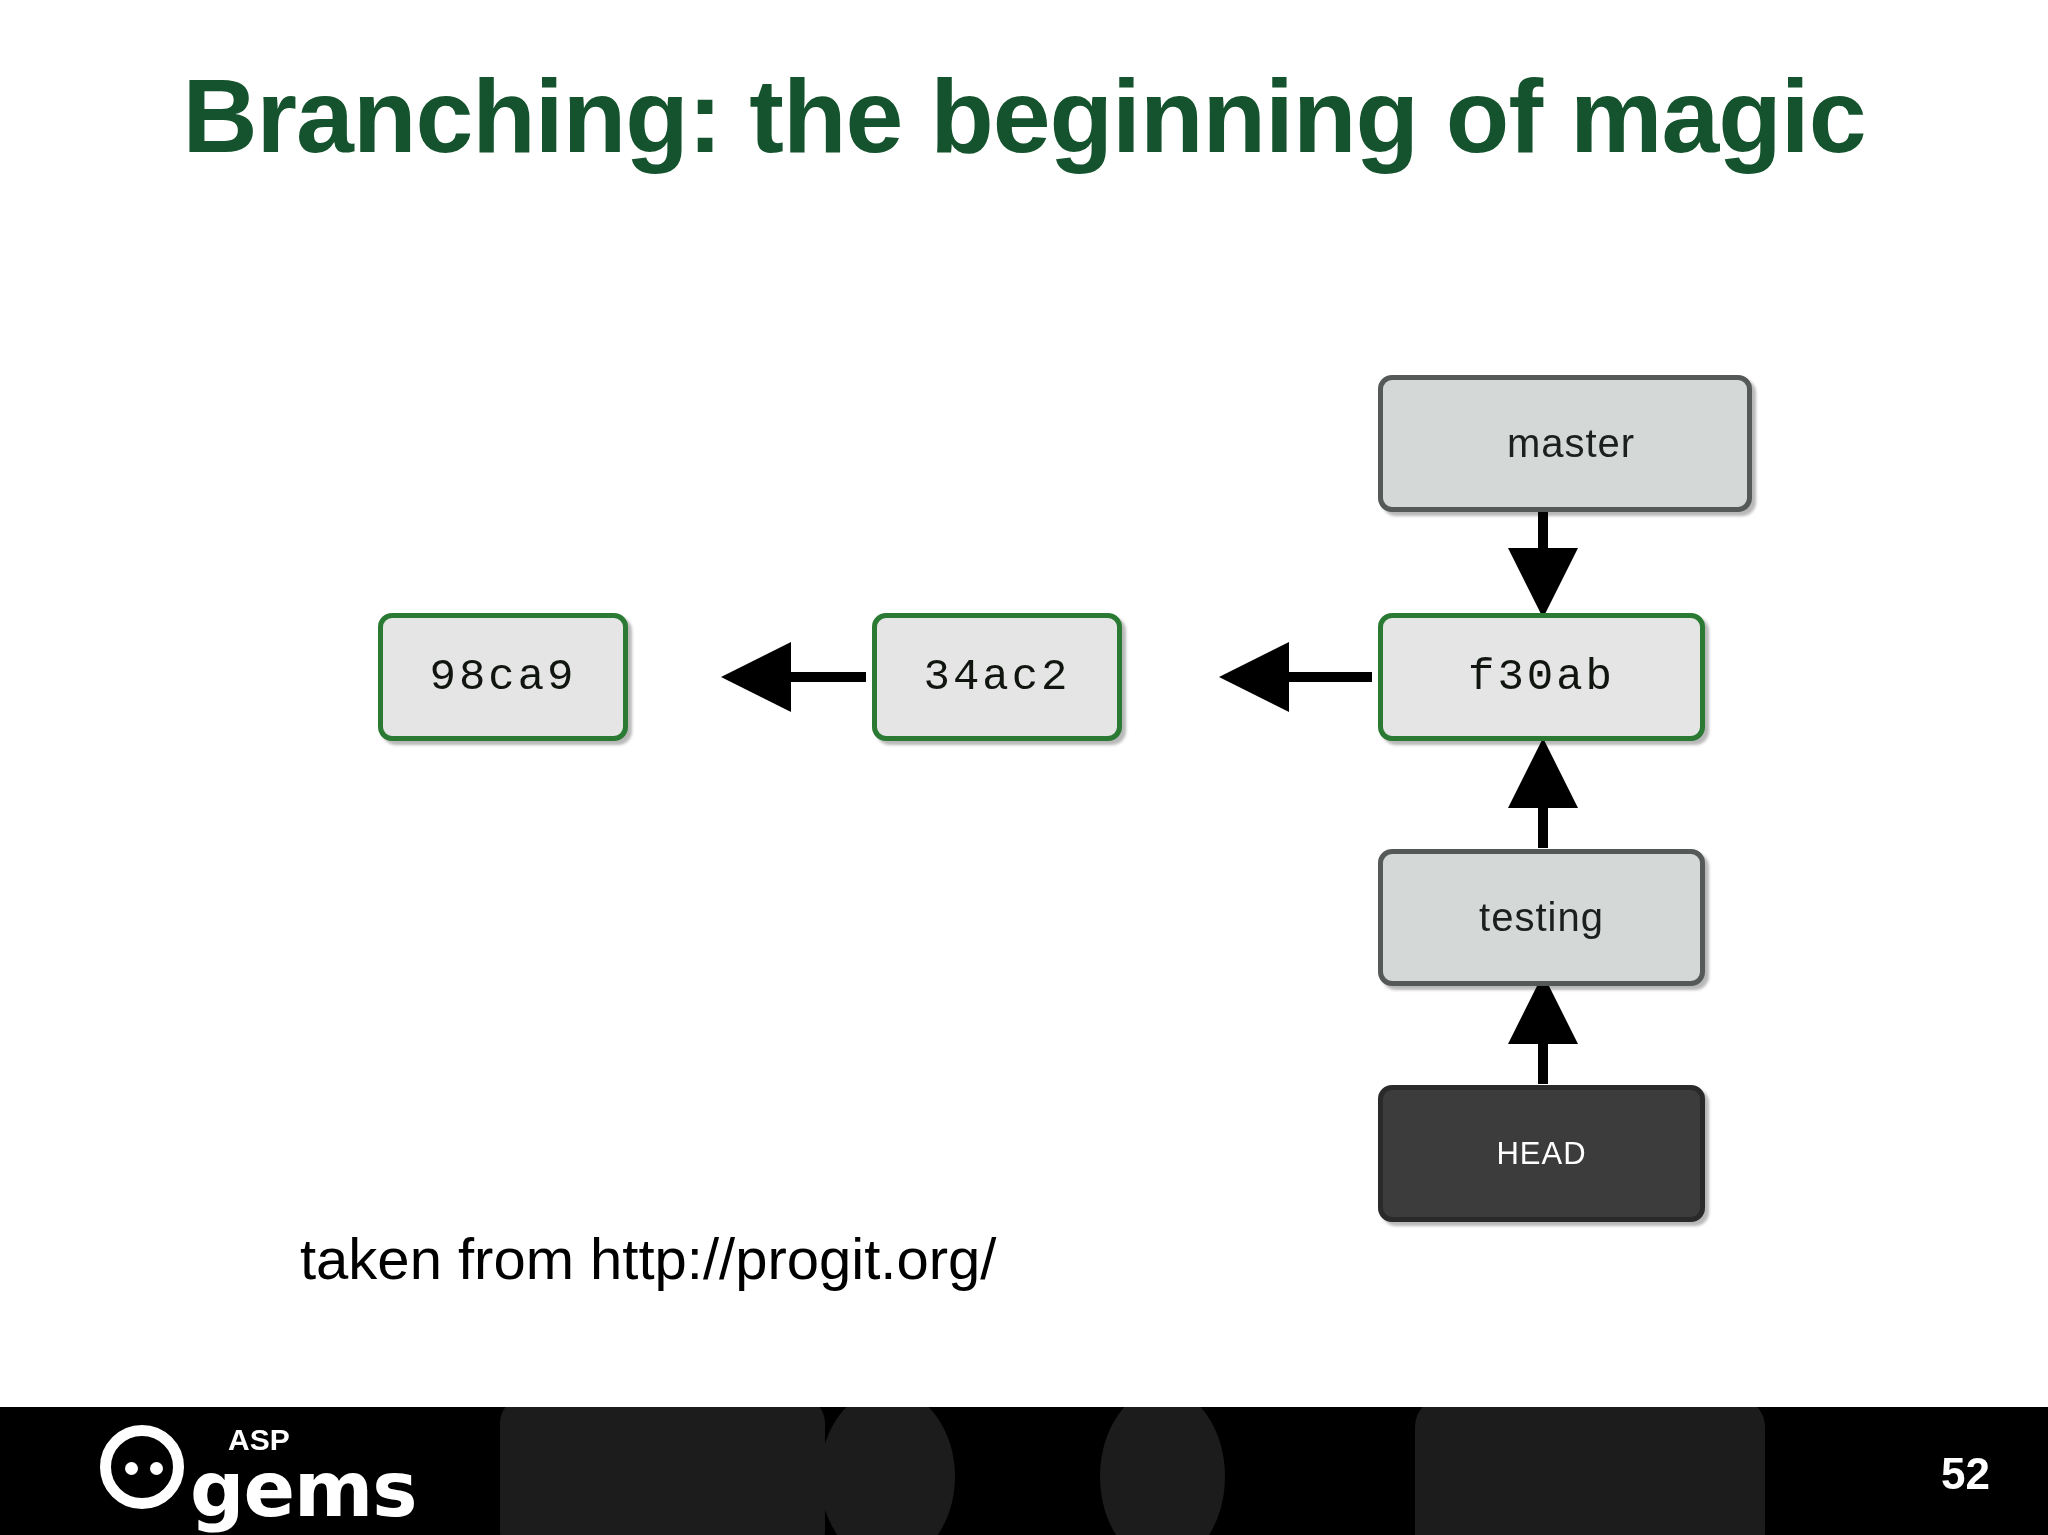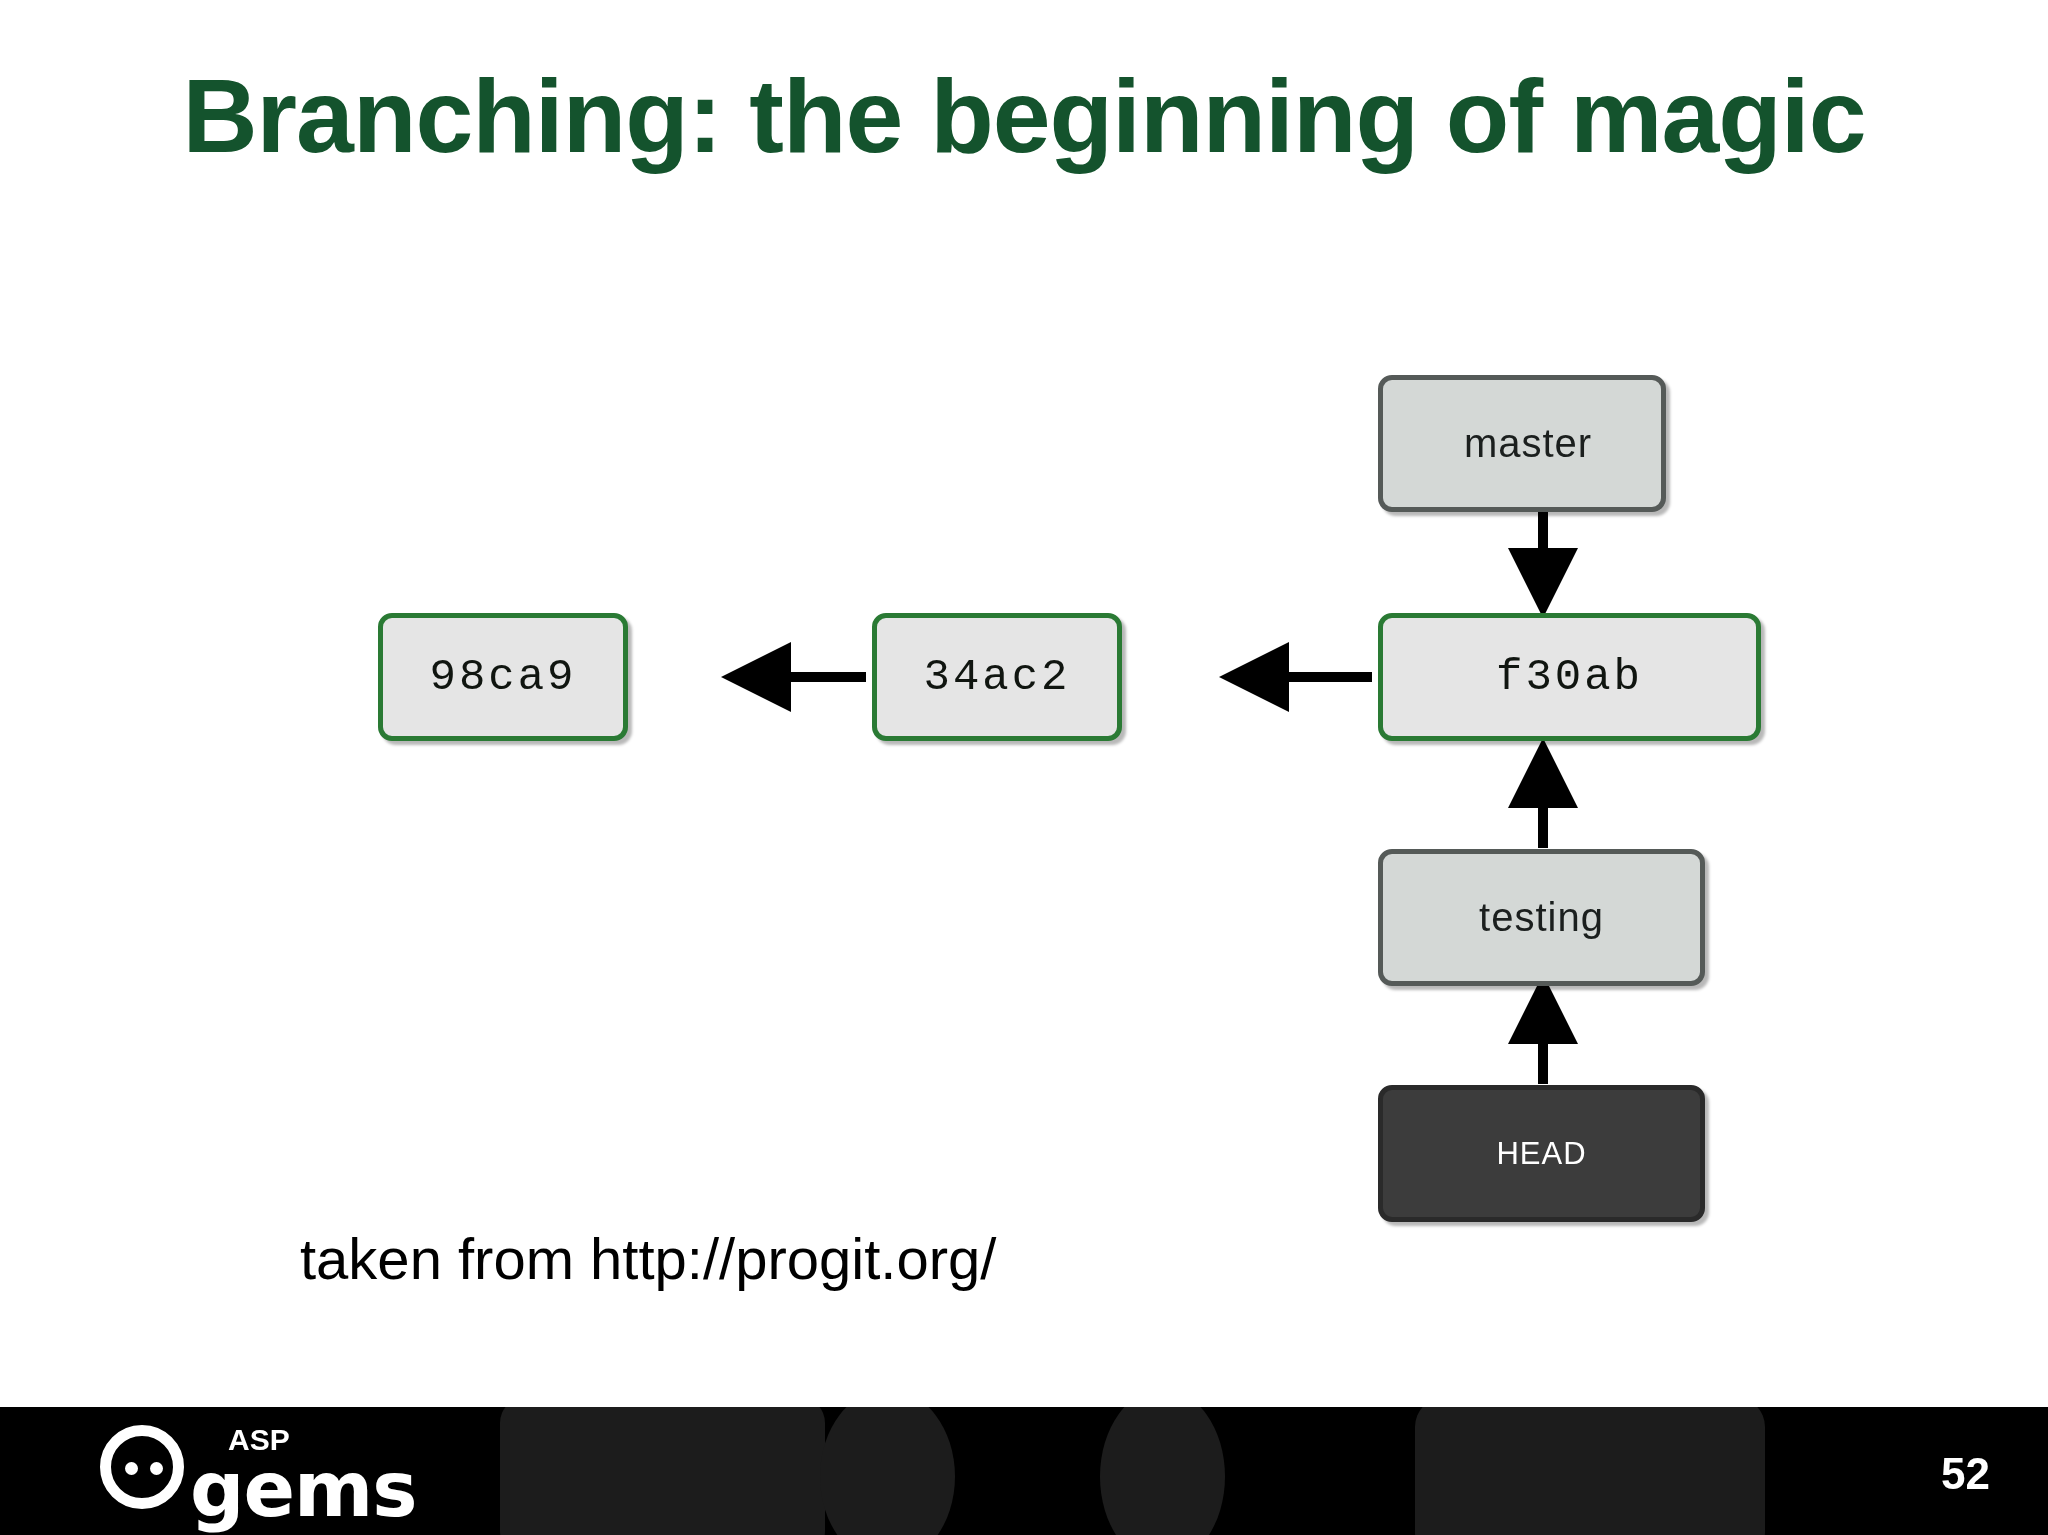--- a/index.html
+++ b/index.html
@@ -195,25 +195,25 @@
   </svg>
 
   <div class="node-box node-commit" style="left:378px; top:273px; width:250px; height:128px;">
     <span>98ca9</span>
   </div>
 
   <div class="node-box node-commit" style="left:872px; top:273px; width:250px; height:128px;">
     <span>34ac2</span>
   </div>
 
-  <div class="node-box node-commit" style="left:1378px; top:273px; width:383px; height:128px;">
+  <div class="node-box node-commit" style="left:1378px; top:273px; width:327px; height:128px;">
     <span>f30ab</span>
   </div>
 
-  <div class="node-box node-branch" style="left:1378px; top:35px; width:288px; height:137px;padding-left:12px;">
+  <div class="node-box node-branch" style="left:1378px; top:35px; width:374px; height:137px;padding-left:12px;">
     <span>master</span>
   </div>
 
   <div class="node-box node-branch" style="left:1378px; top:509px; width:327px; height:137px;">
     <span>testing</span>
   </div>
 
   <div class="node-box node-head" style="left:1378px; top:745px; width:327px; height:137px;">
     <span>HEAD</span>
   </div>

